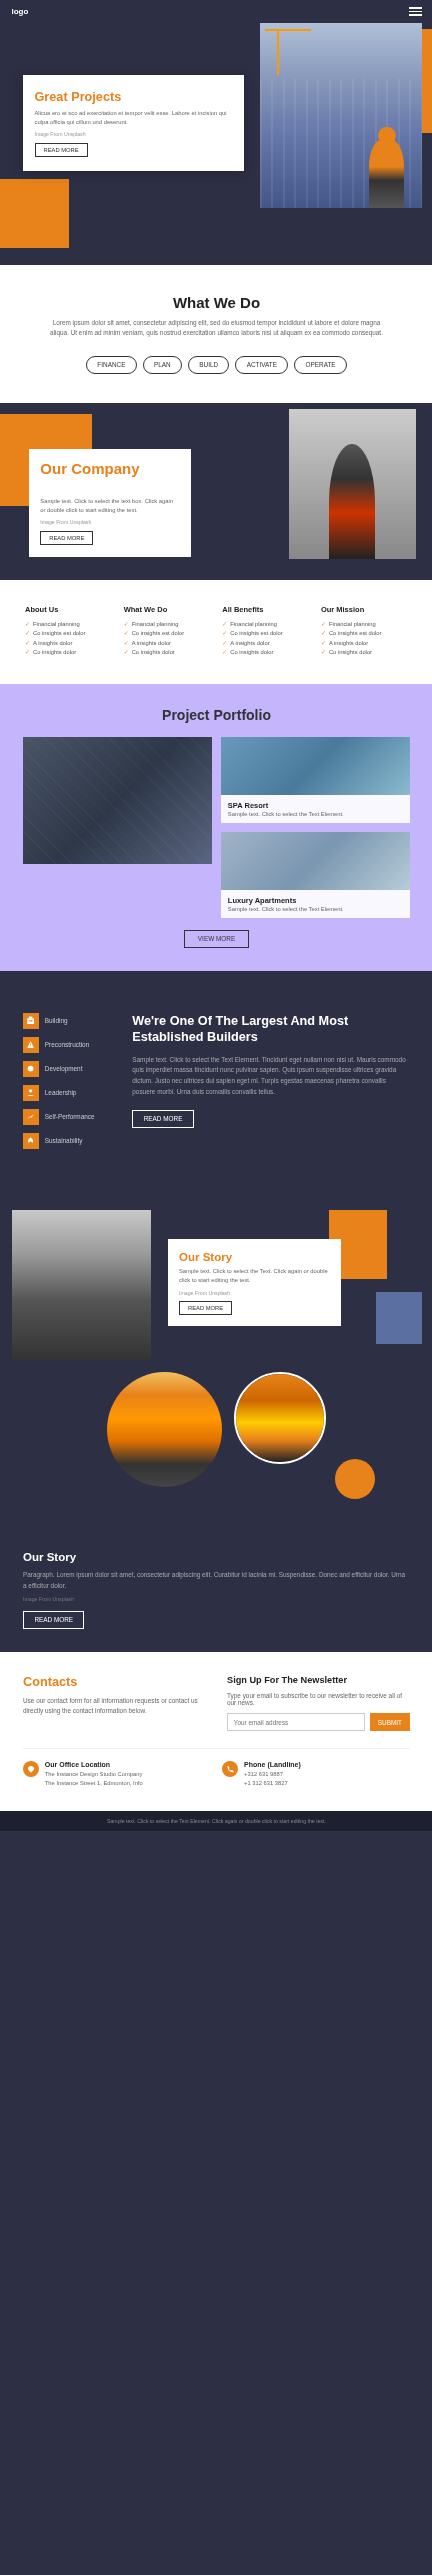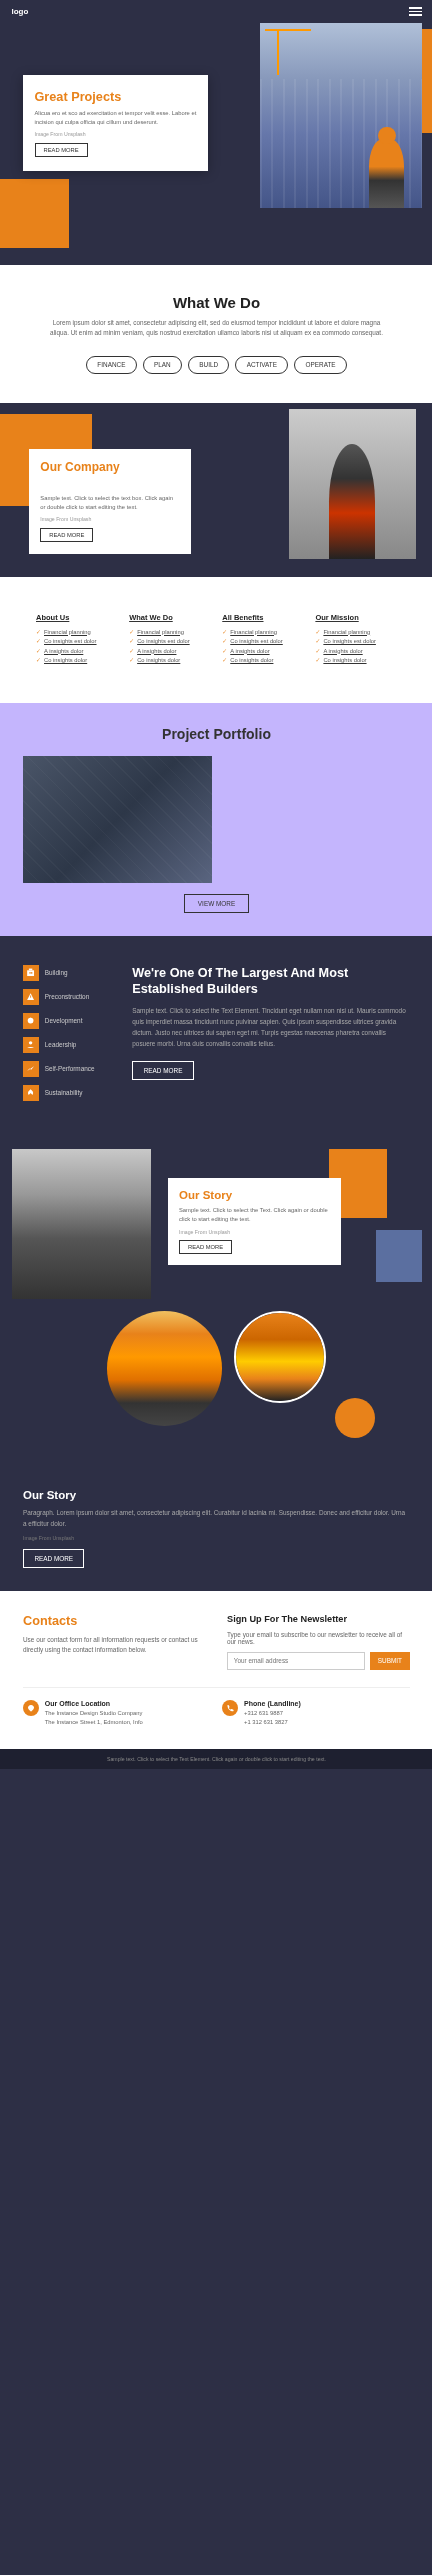--- a/index.html
+++ b/index.html
@@ -49,21 +49,21 @@
       bottom: 17.3px; left: 0;
       width: 69px; height: 69px;
       background: #e8821a;
       z-index: 0;
     }
     .hero-card {
       position: relative;
       z-index: 3;
       background: #fff;
       color: #333;
-      width: 185px;
+      width: 221px;
       padding: 14.4px 11.5px;
       margin-left: 11.5px;
       margin-top: 35px;
       box-shadow: 0 2.3px 11.5px rgba(0,0,0,0.3);
     }
     .hero-card h2 { color: #e8821a; font-size: 12.7px; margin-bottom: 5.8px; }
     .hero-card p { font-size: 5.8px; color: #666; line-height: 1.5; margin-bottom: 4.6px; }
     .hero-card .img-placeholder-label { font-size: 5.2px; color: #999; margin-bottom: 5.8px; }
     .hero-btn {
       display: inline-block;
@@ -145,21 +145,21 @@
     .oc-card {
       position: relative;
       z-index: 3;
       background: #fff;
       color: #333;
       width: 162px;
       padding: 11.5px;
       margin-left: 17.3px;
       margin-top: 23px;
     }
-    .oc-card h2 { color: #e8821a; font-size: 12px; margin-bottom: 20px; }
+    .oc-card h2 { color: #e8821a; font-size: 15px; margin-bottom: 20px; }
     .oc-card p { font-size: 5.8px; color: #666; line-height: 1.5; margin-bottom: 4.6px; }
     .oc-card .img-placeholder-label { font-size: 5.2px; color: #999; margin-bottom: 5.8px; }
     .oc-person-img {
       position: absolute;
       top: 5.8px; right: 17.3px;
       width: 127px; height: 150px;
       z-index: 2;
       background: linear-gradient(180deg, #ccc 0%, #aaa 50%, #888 100%);
       overflow: hidden;
       display: flex;
@@ -171,25 +171,24 @@
       width: 46px;
       height: 115px;
       background: linear-gradient(180deg, #555 0%, #333 30%, #cc3300 60%, #222 100%);
       border-radius: 50% 50% 0 0;
     }
 
     
     .about-grid {
       background: #fff;
       color: #333;
-      padding: 36px;
+      padding: 25px;
       display: grid;
       grid-template-columns: repeat(4, 1fr);
       gap: 11.5px;
-      text-decoration: underline;
     }
     .about-col h4 { font-size: 7.5px; font-weight: bold; margin-bottom: 7px; color: #222; }
     .about-col ul { list-style: none; }
     .about-col ul li {
       font-size: 5.8px;
       color: #555;
       margin-bottom: 3.5px;
       padding-left: 8px;
       position: relative;
     }
@@ -243,21 +242,21 @@
       font-size: 6.4px;
       color: #333;
       cursor: pointer;
       background: transparent;
       width: fit-content;
     }
 
     
     .builders-section {
       background: #2d2f45;
-      padding: 29px 23px;
+      padding: 42px 23px;
       display: flex;
       gap: 17.3px;
       align-items: flex-start;
     }
     .builders-icons { width: 92px; flex-shrink: 0; }
     .builder-icon-row {
       display: flex;
       align-items: center;
       gap: 5.8px;
       margin-bottom: 8px;
@@ -542,20 +541,38 @@
 <section class="portfolio-section">
   <h2>Project Portfolio</h2>
   <div class="portfolio-grid">
 
     <div class="portfolio-item">
       <div class="portfolio-img pavilion" style="height:127px;background:linear-gradient(135deg,#4a5568 0%,#2d3748 50%,#5a6580 100%);">
         <div style="width:100%;height:100%;background:repeating-linear-gradient(45deg,rgba(255,255,255,0.03) 0px,rgba(255,255,255,0.03) 1.2px,transparent 1.2px,transparent 11.5px);"></div>
       </div>
     </div>
 
+    <div style="display:flex;flex-direction:column;gap:8.7px;">
+      <div class="portfolio-item">
+        <div class="portfolio-img spa" style="height:58px;background:linear-gradient(135deg,#6a9abb 0%,#4a7a9b 50%,#8abbd0 100%);">
+        </div>
+        <div class="portfolio-caption">
+          <h4>SPA Resort</h4>
+          <p>Sample text. Click to select the Text Element.</p>
+        </div>
+      </div>
+      <div class="portfolio-item">
+        <div class="portfolio-img luxury" style="height:58px;background:linear-gradient(135deg,#a0b4c8 0%,#7a96b0 50%,#b8ccd8 100%);">
+        </div>
+        <div class="portfolio-caption">
+          <h4>Luxury Apartments</h4>
+          <p>Sample text. Click to select the Text Element.</p>
+        </div>
+      </div>
+    </div>
   </div>
   <button class="view-more-btn">VIEW MORE</button>
 </section>
 
 <section class="builders-section">
   <div class="builders-icons">
     <div class="builder-icon-row">
       <div class="builder-icon-box">
         <svg viewBox="0 0 16 16">
             <rect x="2" y="4" width="12" height="10"></rect>

